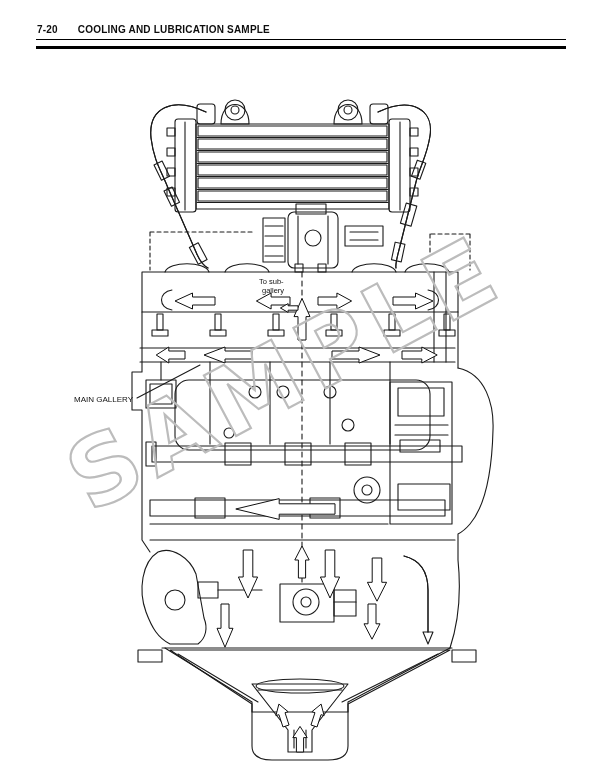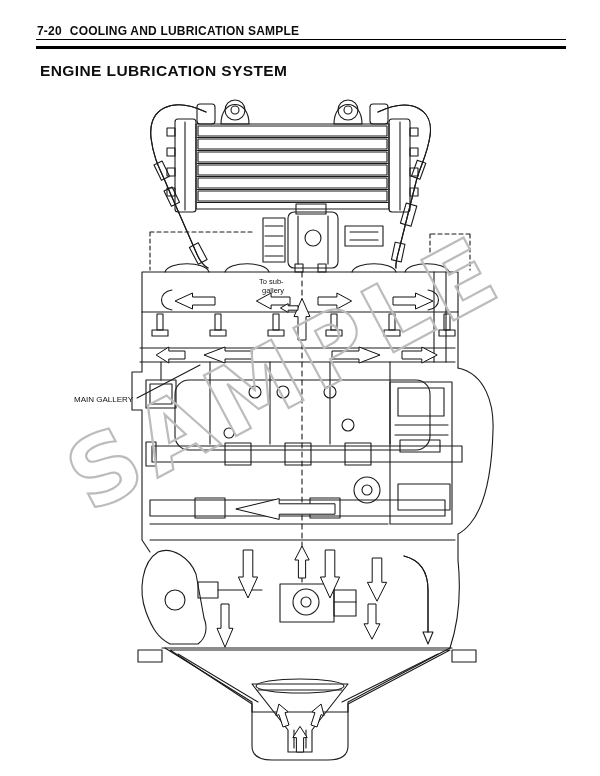--- a/index.html
+++ b/index.html
@@ -1,19 +1,19 @@
 <!DOCTYPE html>
 <html><head>
 <meta charset="utf-8">
 <style>
   html,body{margin:0;padding:0;background:#fff;}
   .page{position:relative;width:600px;height:776px;background:#ffffff;overflow:hidden;
         font-family:"Liberation Sans",sans-serif;color:#111;}
-  .header{position:absolute;left:37px;top:24px;right:19px;display:flex;gap:8px;
-          font-size:12px;font-weight:bold;letter-spacing:.2px;color:#0d0d0d;}
+  .header{position:absolute;left:37px;top:24px;right:19px;display:flex;gap:20px;
+          font-size:10px;font-weight:bold;letter-spacing:.2px;color:#0d0d0d;}
   .header-rule{position:absolute;left:36px;right:34px;top:39px;height:6px;
           border-top:1.5px solid #000;border-bottom:3px solid #000;}
   .page-title{position:absolute;left:40px;top:62px;margin:0;font-size:15.5px;
           font-weight:bold;letter-spacing:.4px;color:#0d0d0d;}
   .diagram{position:absolute;left:0;top:0;width:600px;height:776px;}
   
   svg .art path, svg .art line, svg .art rect, svg .art circle,
   svg .art ellipse, svg .art polyline, svg .art polygon{
       fill:none;stroke:#1a1a1a;stroke-width:1.1;stroke-linecap:round;stroke-linejoin:round;}
   svg .fw{fill:#ffffff;}
@@ -32,21 +32,20 @@
 <body>
 
 <div class="page">
 
   <div class="header">
     <span>7-20</span>
     <span>COOLING AND LUBRICATION SAMPLE</span>
   </div>
   <div class="header-rule"></div>
 
-  <h1 class="page-title">ENGINE LUBRICATION SYSTEM</h1>
 
   <svg class="diagram" viewBox="0 0 600 776">
     <defs>
       <pattern id="fins" width="3.2" height="10" patternUnits="userSpaceOnUse">
         <path d="M1.6,0 V10" stroke="#2b2b2b" stroke-width="0.9"></path>
       </pattern>
       <pattern id="vhatch" width="3" height="12" patternUnits="userSpaceOnUse">
         <path d="M1.5,0 V12" stroke="#222" stroke-width="1.1"></path>
       </pattern>
       <pattern id="xhatch" width="5" height="5" patternUnits="userSpaceOnUse">

